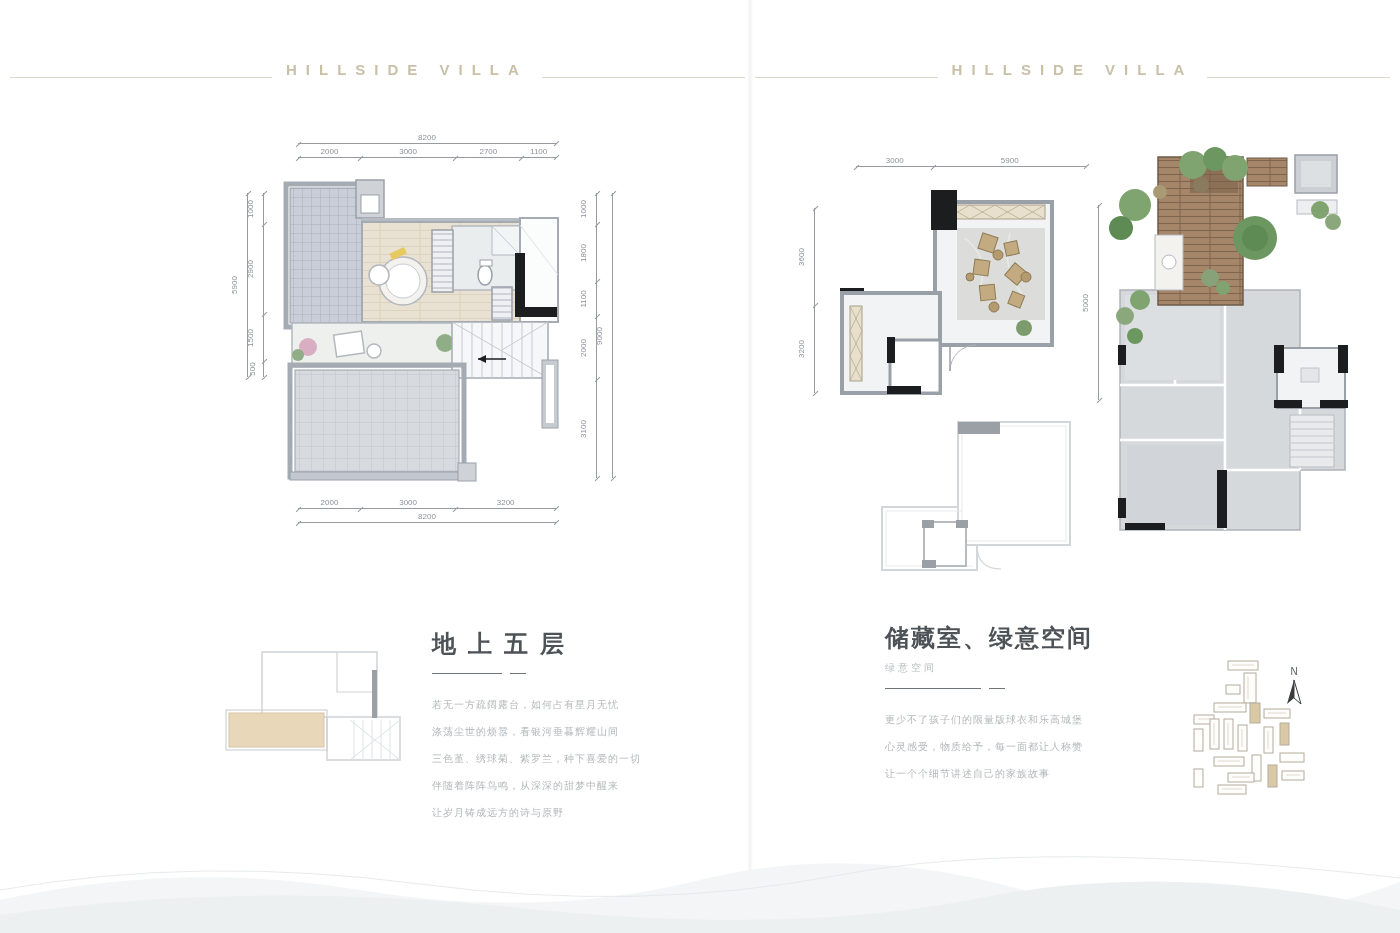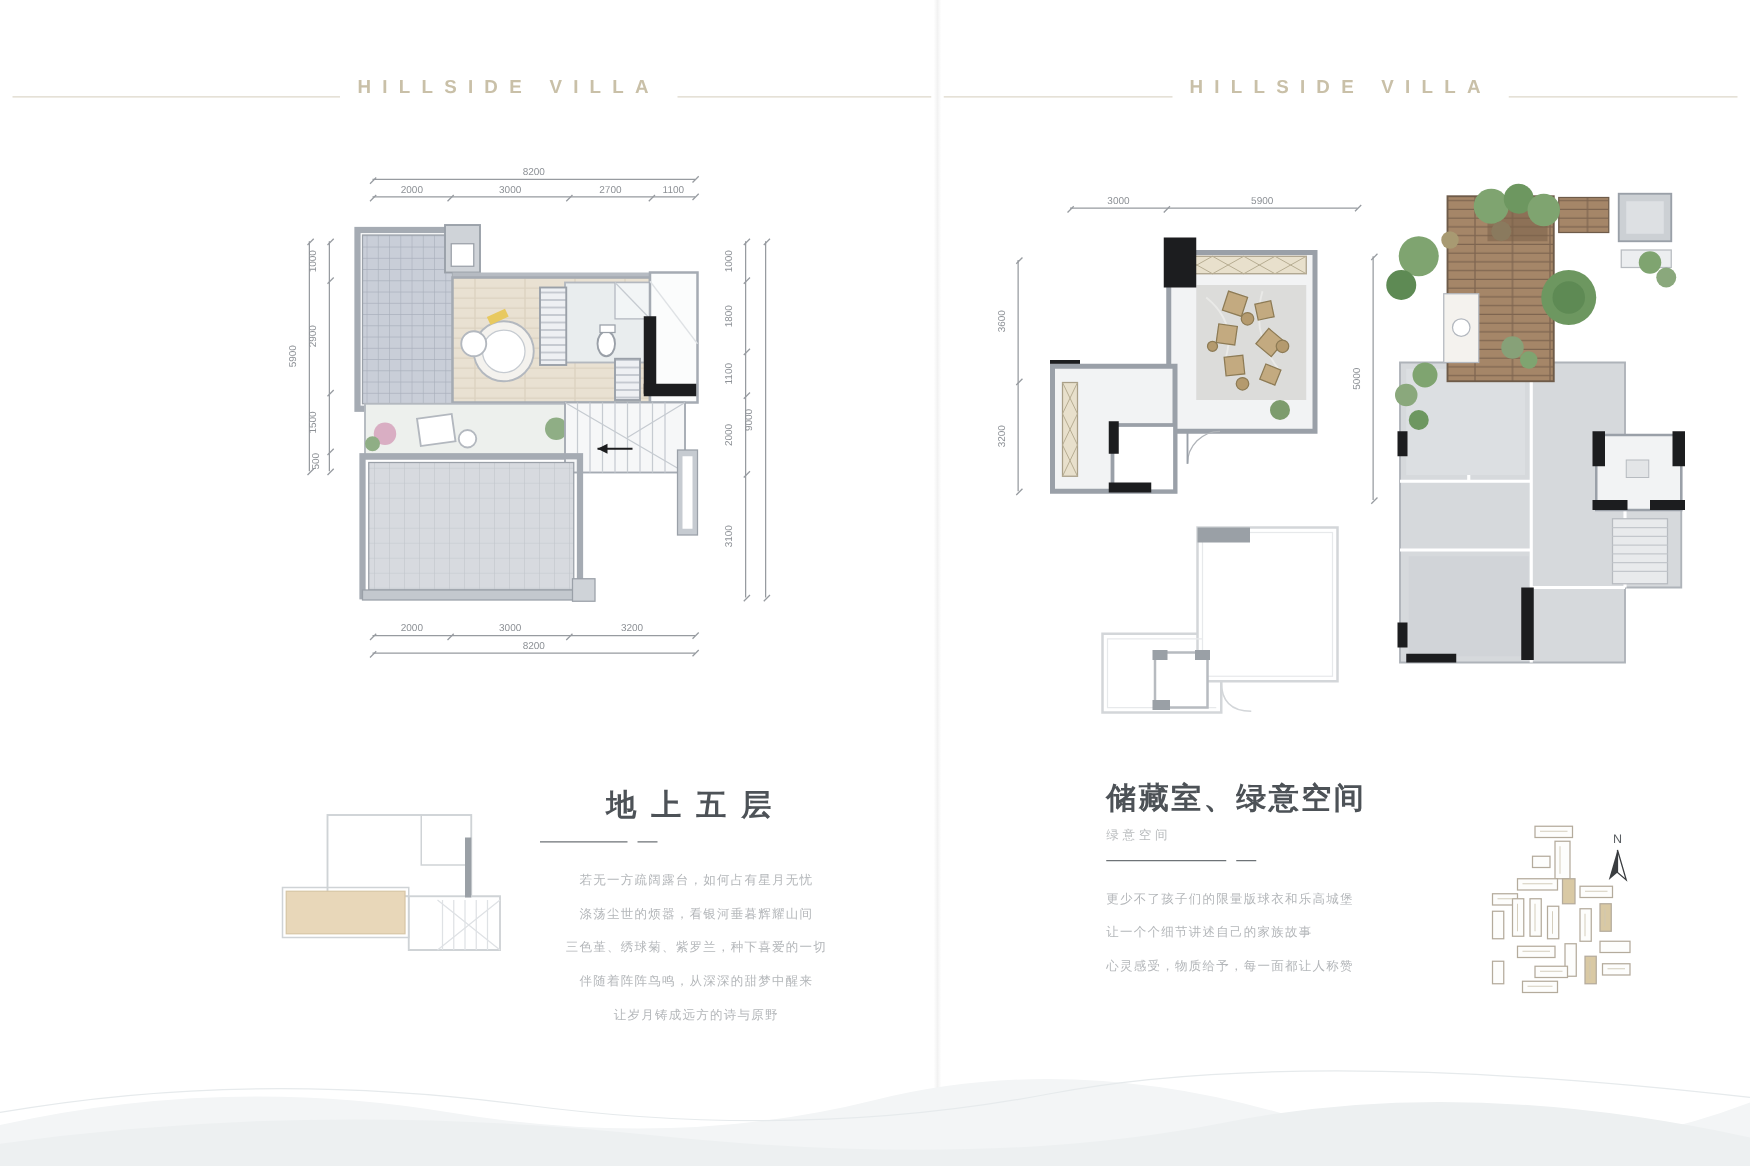--- a/index.html
+++ b/index.html
@@ -251,21 +251,21 @@
   <g>
     <path d="M132,88V128M141,88V128M150,88V128M159,88V128M168,88V128" stroke="#dfe2e5" stroke-width="1"></path>
     <path d="M128,88 L178,128 M178,88 L128,128" stroke="#dfe2e5" stroke-width="1"></path>
   </g>
   <g>
     <rect x="4" y="78" width="101" height="40" fill="none" stroke="#cfd3d6" stroke-width="1.2"></rect>
     <rect x="7" y="81" width="95" height="34" fill="#e8d7b9" stroke="#d8c6a6" stroke-width="1"></rect>
   </g>
 </svg>
 
-<div class="abs" style="left:432px;top:628px;width:250px;text-align:center;">
+<div class="abs" style="left:432px;top:628px;width:250px;">
   <div class="block-title">地上五层</div>
   <div class="underline">
       <i class="a"></i>
       <i class="b"></i>
     </div>
   <div class="body-lines">
       <div class="line">若无一方疏阔露台，如何占有星月无忧</div>
       <div class="line">涤荡尘世的烦嚣，看银河垂暮辉耀山间</div>
       <div class="line">三色堇、绣球菊、紫罗兰，种下喜爱的一切</div>
       <div class="line">伴随着阵阵鸟鸣，从深深的甜梦中醒来</div>
@@ -421,22 +421,22 @@
 
 <div class="abs" style="left:885px;top:622px;width:260px;">
   <div class="block-title sm">储藏室、绿意空间</div>
   <div class="block-sub">绿意空间</div>
   <div class="underline">
       <i class="a" style="width:96px;"></i>
       <i class="b"></i>
     </div>
   <div class="body-lines">
       <div class="line">更少不了孩子们的限量版球衣和乐高城堡</div>
+      <div class="line">心灵感受，物质给予，每一面都让人称赞</div>
       <div class="line">让一个个细节讲述自己的家族故事</div>
-      <div class="line">心灵感受，物质给予，每一面都让人称赞</div>
     </div>
 </div>
 
 <svg class="abs" style="left:1188px;top:655px;" width="120" height="155" viewBox="0 0 120 155">
   <g fill="#fdfdfc" stroke="#b4ab9c" stroke-width="1">
     <rect x="40" y="6" width="30" height="9"></rect>
     <rect x="56" y="18" width="12" height="30"></rect>
     <rect x="38" y="30" width="14" height="9"></rect>
     <rect x="26" y="48" width="32" height="9"></rect>
     <rect x="62" y="48" width="10" height="20" fill="#d9c9a4"></rect>

